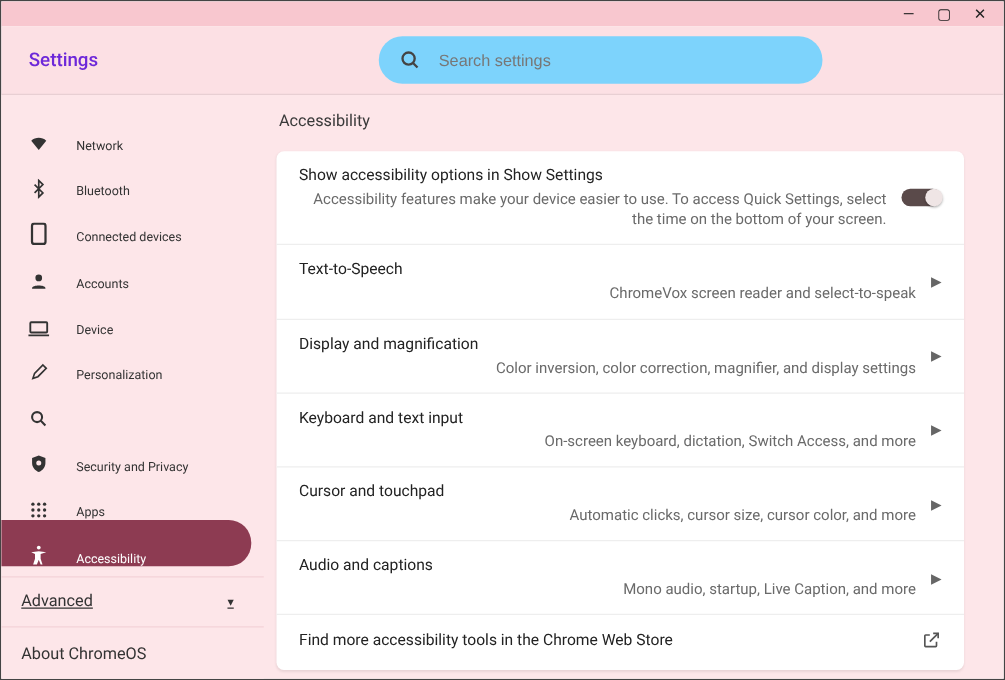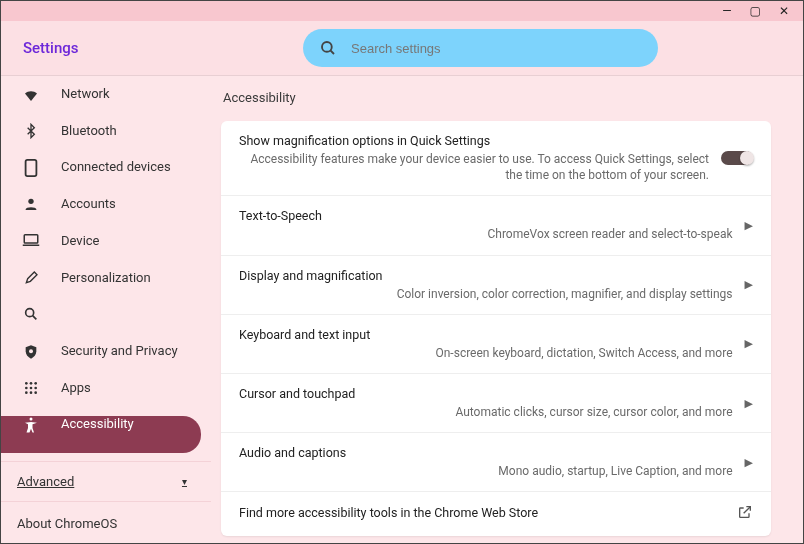--- a/index.html
+++ b/index.html
@@ -64,25 +64,25 @@
   .sidebar {
     width: 210px;
     padding-top: 10px;
     background: #fde6e9;
     display: flex;
     flex-direction: column;
     flex-shrink: 0;
   }
   .sidebar-item {
     display: flex;
-    align-items: flex-start;
+    align-items: flex-end;
     height: 37px;
     padding-left: 20px;
     color: #333;
-    font-size: 13px;
+    font-size: 10px;
     border-radius: 0 18px 18px 0;
     margin-right: 10px;
     cursor: pointer;
   }
   .sidebar-item.active {
     background: #8d3b52;
     color: #fff;
   }
   .sidebar-item .icon { width: 20px; display: flex; justify-content: center; margin-right: 20px; }
   .advanced-row {
@@ -263,21 +263,21 @@
       <span>About ChromeOS</span>
     </div>
   </div>
 
   <div class="main">
     <div class="page-title">Accessibility</div>
     <div class="card">
 
       <div class="card-row">
         <div class="txt">
-          <div class="row-title">Show magnification options in Quick Settings</div>
+          <div class="row-title">Show accessibility options in Show Settings</div>
           <div class="row-sub">Accessibility features make your device easier to use. To access Quick Settings, select the time on the bottom of your screen.</div>
         </div>
         <div class="toggle">
             <div class="knob"></div>
           </div>
       </div>
 
       <div class="card-row">
         <div class="txt">
           <div class="row-title">Text-to-Speech</div>

